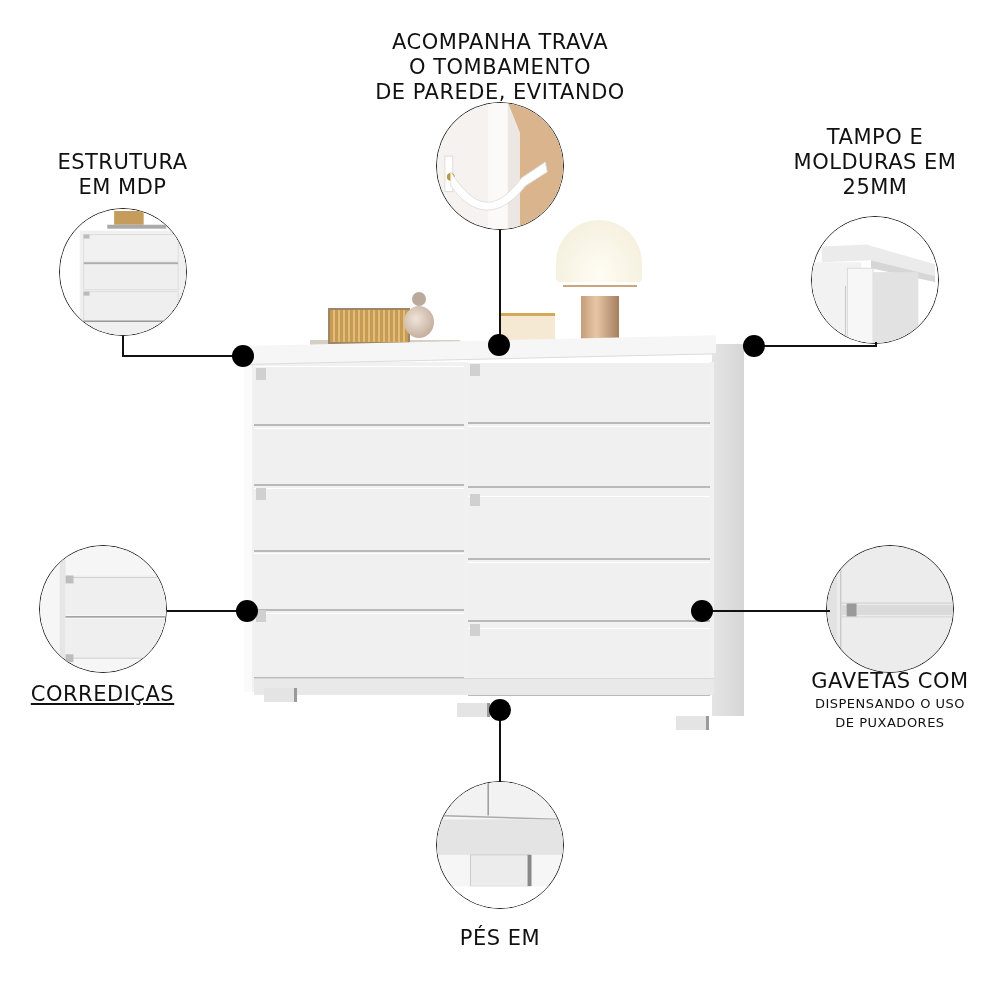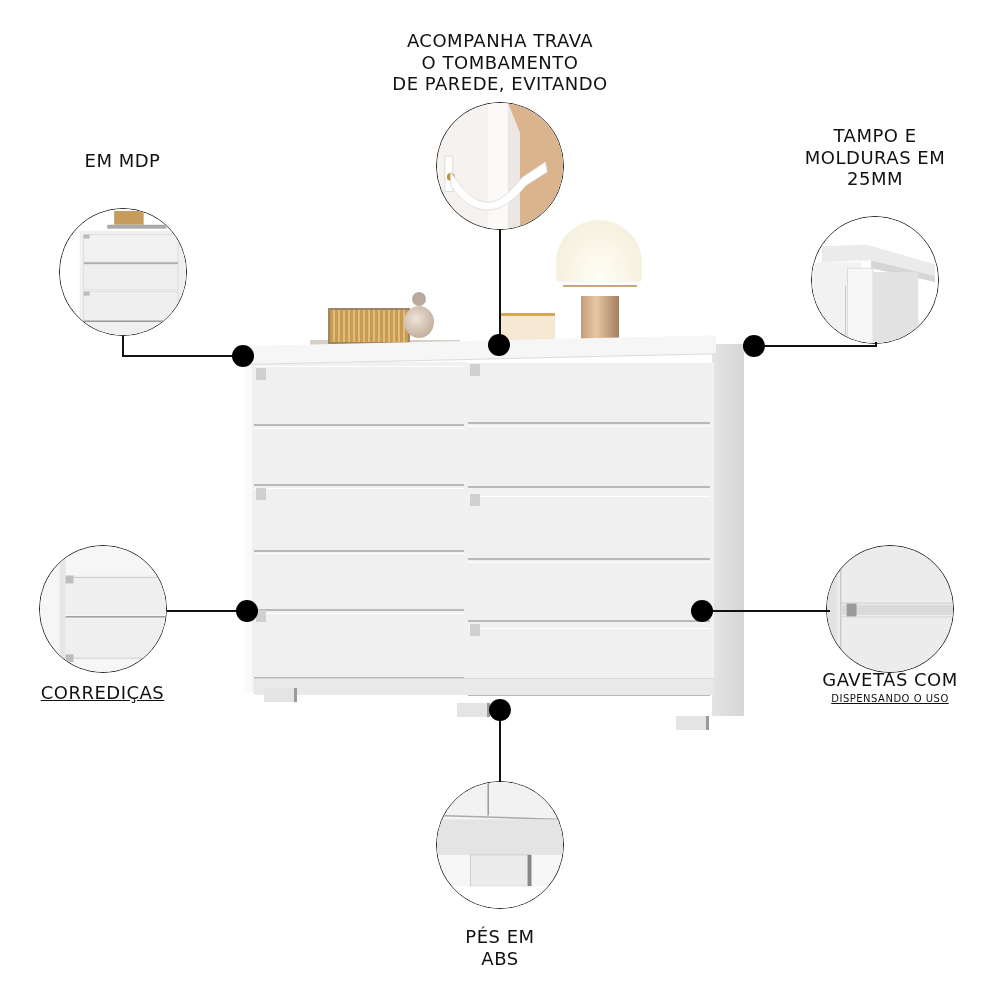--- a/index.html
+++ b/index.html
@@ -1,22 +1,22 @@
 <!DOCTYPE html>
 <html><head>
 <meta charset="utf-8">
 <style>
   html, body { margin:0; padding:0; background:#ffffff; }
   body { width:1000px; height:1000px; position:relative; overflow:hidden;
          font-family: "DejaVu Sans", "Liberation Sans", sans-serif; color:#111; }
   .label { position:absolute; text-align:center; text-transform:uppercase;
            font-weight:400; letter-spacing:0.5px; line-height:1.2; color:#111; }
   .label .l { display:block; white-space:nowrap; }
-  .big { font-size:18px; }
-  .small { font-size:10px; line-height:1.6;text-decoration:underline; }
+  .big { font-size:21px; }
+  .small { font-size:13px; line-height:1.6; }
   .circle { position:absolute; width:128px; height:128px; border-radius:50%;
             border:1.6px solid #222; overflow:hidden; background:#f4f4f4; box-sizing:border-box; }
   .dot { position:absolute; width:22px; height:22px; border-radius:50%; background:#000;
          transform:translate(-50%,-50%); z-index:5; }
   .ln { position:absolute; background:#111; z-index:4; }
 
   
   .dresser { position:absolute; left:244px; top:338px; width:500px; height:380px; }
   .top-slab { position:absolute; left:0; top:8px; width:472px; height:18px; background:#f6f6f6;
               border-bottom:1px solid #dcdcdc; transform:skewY(-1.3deg); transform-origin:left; }
@@ -53,41 +53,42 @@
 </head>
 <body>
 
 <div class="label big" style="left:370px; top:30px; width:260px;">
   <span class="l">ACOMPANHA TRAVA</span>
   <span class="l">O TOMBAMENTO</span>
   <span class="l">DE PAREDE, EVITANDO</span>
 </div>
 
 <div class="label big" style="left:40px; top:150px; width:165px;">
+  <span class="l">ESTRUTURA</span>
   <span class="l">EM MDP</span>
 </div>
 
 <div class="label big" style="left:785px; top:125px; width:180px;">
   <span class="l">TAMPO E</span>
   <span class="l">MOLDURAS EM</span>
   <span class="l">25MM</span>
 </div>
 
 <div class="label big" style="left:10px; top:682px; width:185px;text-decoration:underline;">
   <span class="l">CORREDIÇAS</span>
 </div>
 
 <div class="label" style="left:785px; top:669px; width:210px;">
   <span class="l big">GAVETAS COM</span>
   <span class="l small">DISPENSANDO O USO</span>
+  <span class="l small" style="margin-top:-2px;">DE PUXADORES</span>
 </div>
 
 <div class="label big" style="left:420px; top:926px; width:160px;">
   <span class="l">PÉS EM</span>
-  <span class="l">ABS</span>
 </div>
 
 <div class="books"></div>
 <div class="box"></div>
 <div class="bottle">
     <div class="ball"></div>
     <div class="b"></div>
   </div>
 <div class="candle"></div>
 <div class="lamp-shade"></div>

